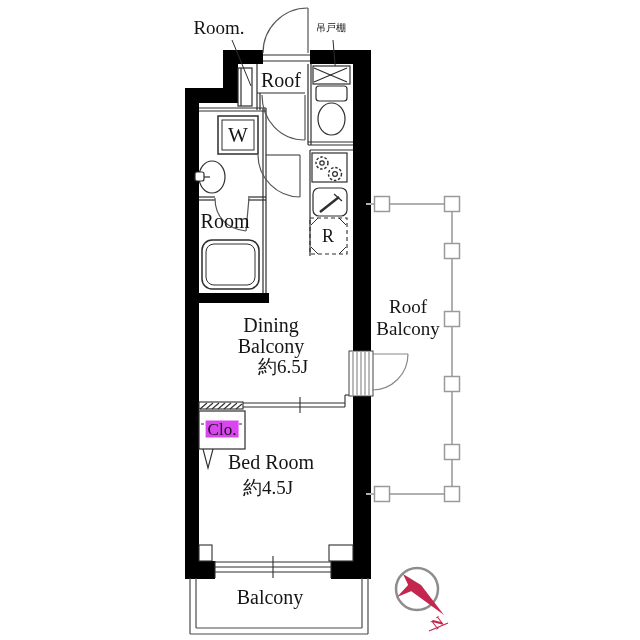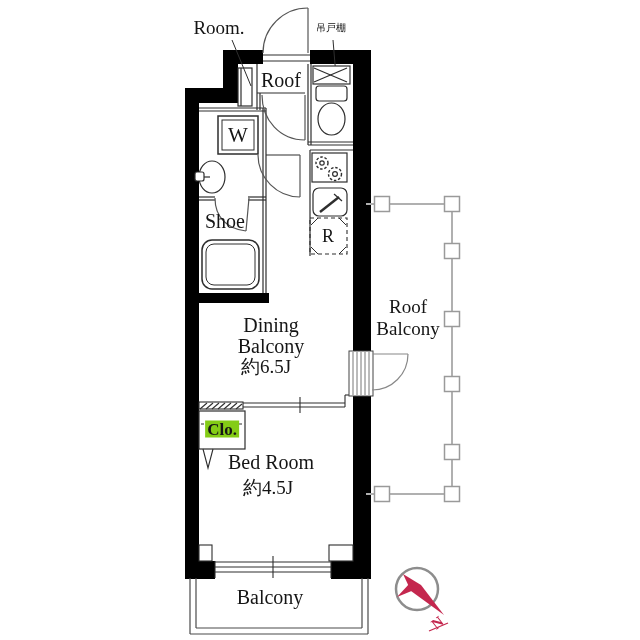--- a/index.html
+++ b/index.html
@@ -3,21 +3,21 @@
 <meta charset="utf-8">
 <style>
   html,body{margin:0;padding:0;background:#ffffff;}
   #stage{position:relative;width:640px;height:640px;background:#ffffff;overflow:hidden;
          font-family:"Liberation Serif","DejaVu Serif",serif;color:#111;}
   #plan-svg{position:absolute;left:0;top:0;}
   .lbl{position:absolute;transform:translate(-50%,-50%);white-space:nowrap;
        font-family:"Liberation Serif","DejaVu Serif",serif;color:#151515;line-height:1;}
   .f19{font-size:19px;} .f20{font-size:20px;} .f21{font-size:21px;}
   .f18{font-size:18px;} .f17{font-size:17px;} .f15{font-size:10px;}
-  .onwhite{background:#84cc16;padding:0 2px;font-weight:bold;}
+  .onwhite{background:#d946ef;padding:0 2px;}
 </style>
 </head>
 <body>
 
 <div id="stage">
 
   <svg id="plan-svg" width="640" height="640" viewBox="0 0 640 640">
 
     <g fill="#000000">
       <rect x="223" y="50" width="40" height="14"></rect>
@@ -221,26 +221,26 @@
       <polygon points="397,597 414,590 410,583" fill="#c4274e"></polygon>
       <line x1="429" y1="631" x2="448" y2="623" stroke="#c4274e" stroke-width="1.3"></line>
       <text x="431" y="627" font-size="15" font-weight="bold" fill="#c4274e" font-family="Liberation Serif, DejaVu Serif, serif" transform="rotate(-38 438 621)">N</text>
     </g>
   </svg>
 
   <div class="lbl f19" style="left:219px;top:27px;">Room.</div>
   <div class="lbl f15" style="left:331px;top:28px;">吊戸棚</div>
   <div class="lbl f20" style="left:281px;top:80px;">Roof</div>
   <div class="lbl f21" style="left:238px;top:135px;">W</div>
-  <div class="lbl f20" style="left:225px;top:221px;">Shoe</div>
+  <div class="lbl f20" style="left:225px;top:221px;">Room</div>
   <div class="lbl f18" style="left:328px;top:236px;">R</div>
 
   <div class="lbl f20" style="left:271px;top:325px;">Dining</div>
   <div class="lbl f20" style="left:271px;top:346px;">Balcony</div>
-  <div class="lbl f19" style="left:266px;top:366px;">約6.5J</div>
+  <div class="lbl f19" style="left:283px;top:366px;">約6.5J</div>
 
   <div class="lbl f19" style="left:408px;top:306px;">Roof</div>
   <div class="lbl f19" style="left:408px;top:328px;">Balcony</div>
 
   <div class="lbl f17 onwhite" style="left:222px;top:429px;">Clo.</div>
 
   <div class="lbl f20" style="left:271px;top:462px;">Bed Room</div>
   <div class="lbl f19" style="left:268px;top:487px;">約4.5J</div>
 
   <div class="lbl f20" style="left:270px;top:597px;">Balcony</div>

